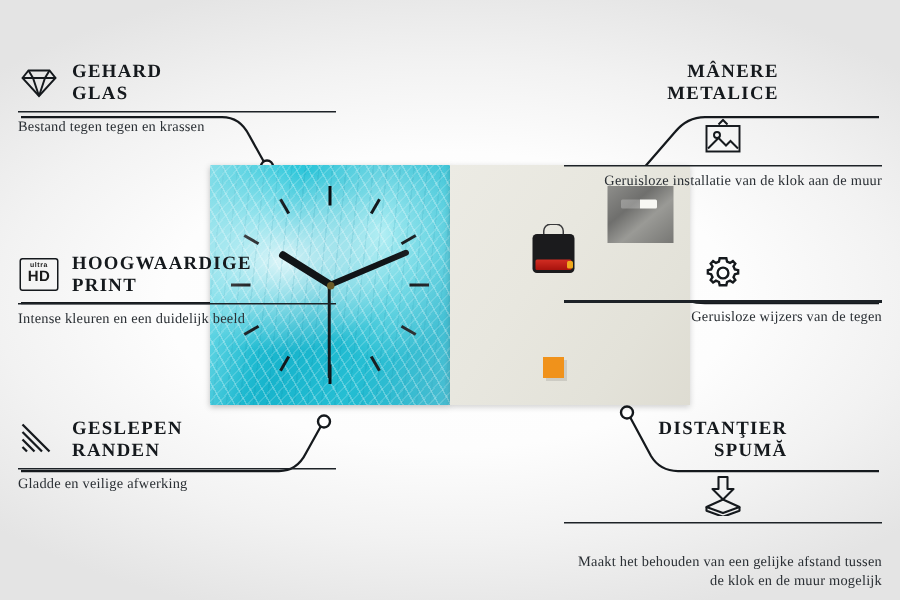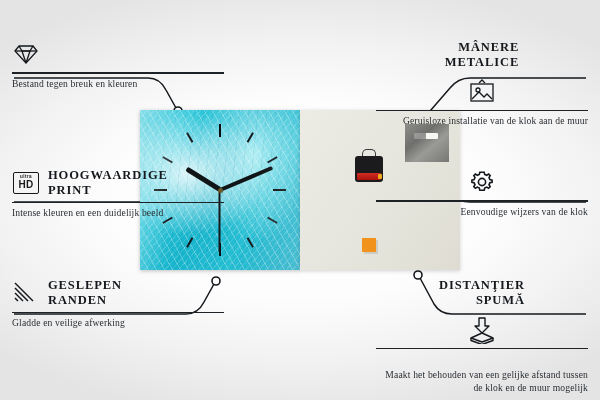--- a/index.html
+++ b/index.html
@@ -197,23 +197,24 @@
         <svg width="26" height="22" viewBox="0 0 26 22">
             <g fill="none" stroke="#15191d" stroke-width="1.3">
               <path d="M2 8 L6 3 H20 L24 8 L13 20 Z"></path>
               <path d="M2 8 H24"></path>
               <path d="M6 3 L9 8 L13 20"></path>
               <path d="M20 3 L17 8 L13 20"></path>
               <path d="M9 8 H17"></path>
             </g>
           </svg>
       </span>
-    </div>
-    <div class="rule"></div>
-    <div class="desc">Bestand tegen breuk en kleuren</div>
+      <span class="title"><span>GEHARD</span><br><span>GLAS</span></span>
+    </div>
+    <div class="rule"></div>
+    <div class="desc">Bestand tegen tegen en krassen</div>
   </div>
 
   <div class="feature left f-ml">
     <div class="head">
       <span class="ficon">
         <span class="hd-badge">
           <span class="u">ultra</span>
           <span class="h">HD</span>
         </span>
       </span>
@@ -264,21 +265,21 @@
       <span class="ficon">
         <svg width="26" height="26" viewBox="0 0 26 26">
             <g fill="none" stroke="#15191d" stroke-width="1.6">
               <path d="M13 3.2 l2.2 0 0.5 2.2 2 0.9 1.9-1.2 1.6 1.6 -1.2 1.9 0.9 2 2.2 0.5 0 2.2 -2.2 0.5 -0.9 2 1.2 1.9 -1.6 1.6 -1.9-1.2 -2 0.9 -0.5 2.2 -2.2 0 -2.2 0 -0.5-2.2 -2-0.9 -1.9 1.2 -1.6-1.6 1.2-1.9 -0.9-2 -2.2-0.5 0-2.2 2.2-0.5 0.9-2 -1.2-1.9 1.6-1.6 1.9 1.2 2-0.9 0.5-2.2 2.2 0 Z"></path>
               <circle cx="13" cy="13" r="3.6"></circle>
             </g>
           </svg>
       </span>
     </div>
     <div class="rule"></div>
-    <div class="desc">Eenvoudige wijzers van de klok</div>
+    <div class="desc">Geruisloze wijzers van de tegen</div>
   </div>
 
   <div class="feature right f-br">
     <div class="head">
       <span class="title"><span>DISTANŢIER</span><br><span>SPUMĂ</span></span>
       <span class="ficon">
         <svg width="26" height="28" viewBox="0 0 26 28">
             <g fill="none" stroke="#15191d" stroke-width="1.4" stroke-linejoin="round">
               <path d="M10 2 h6 v8 h4 l-7 7 -7-7 h4 Z"></path>
               <path d="M13 17 L2 22 L13 26 L24 22 Z"></path>

